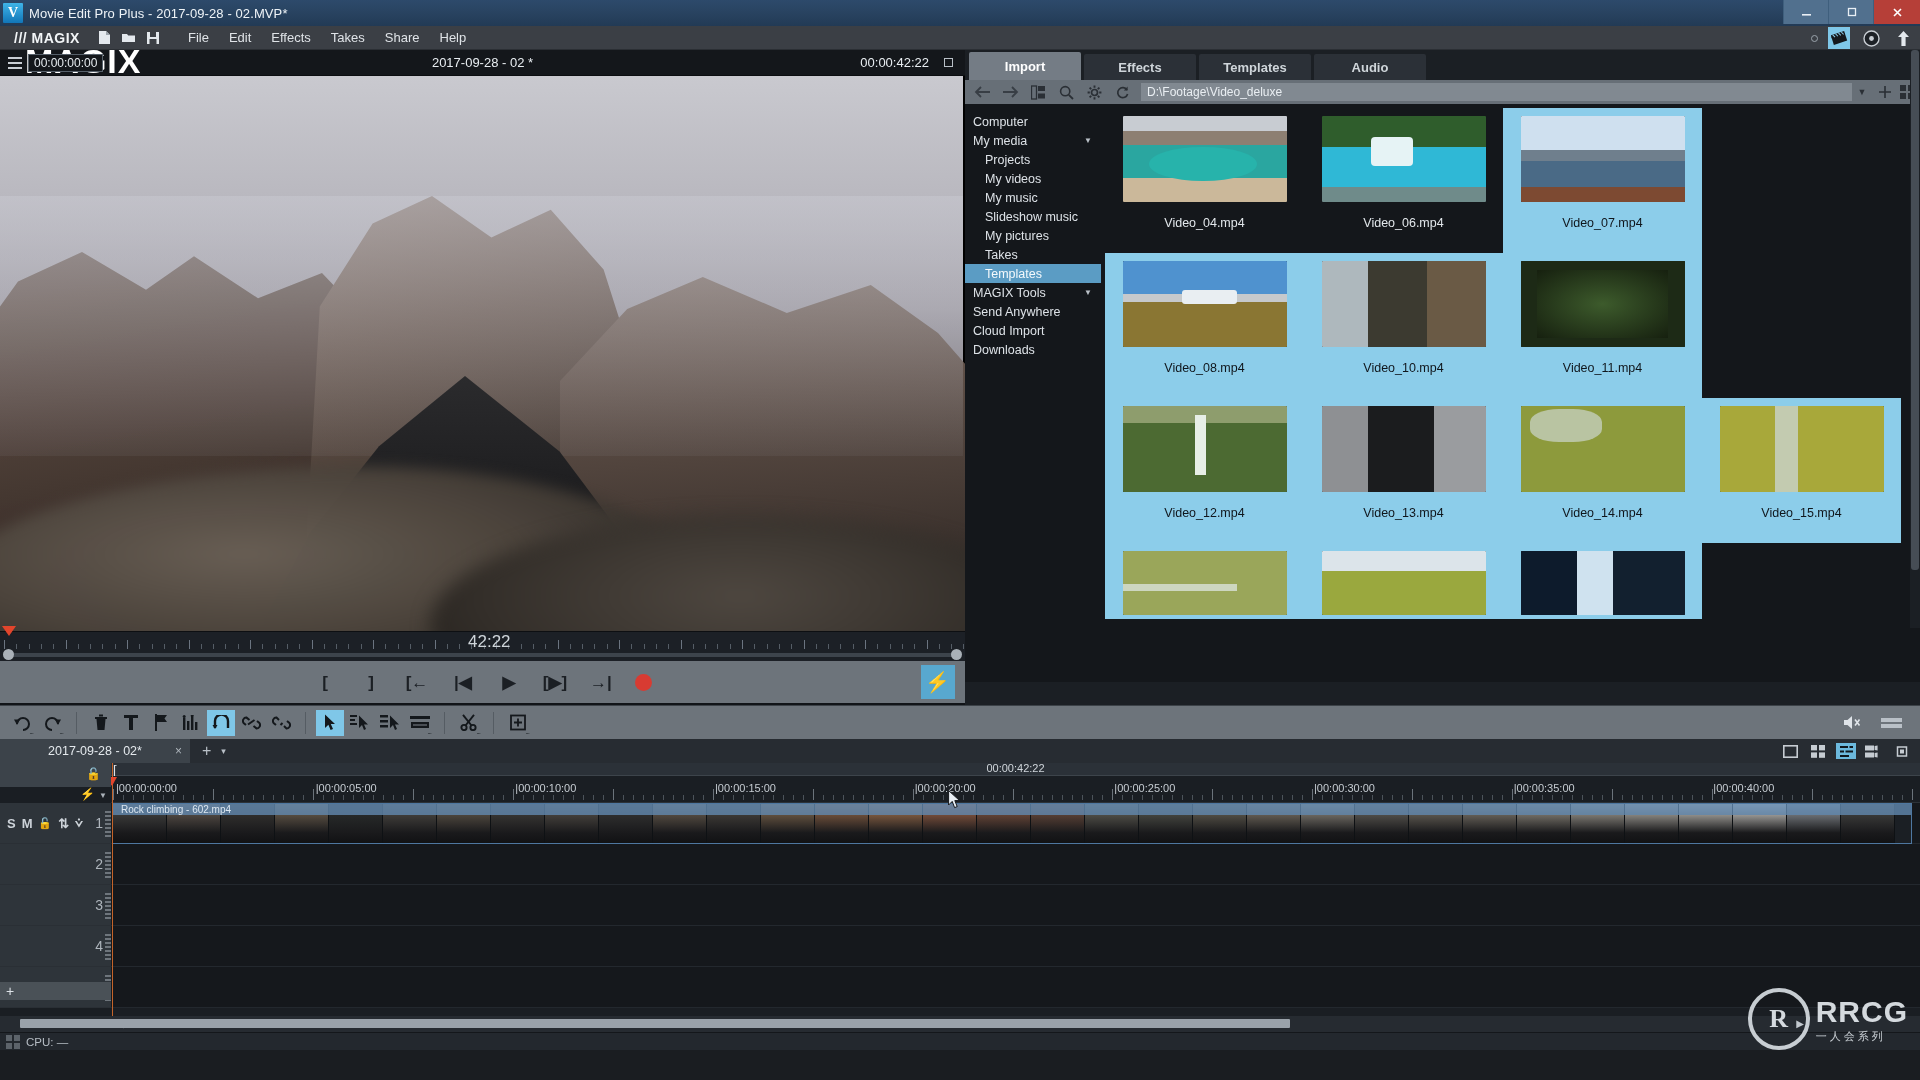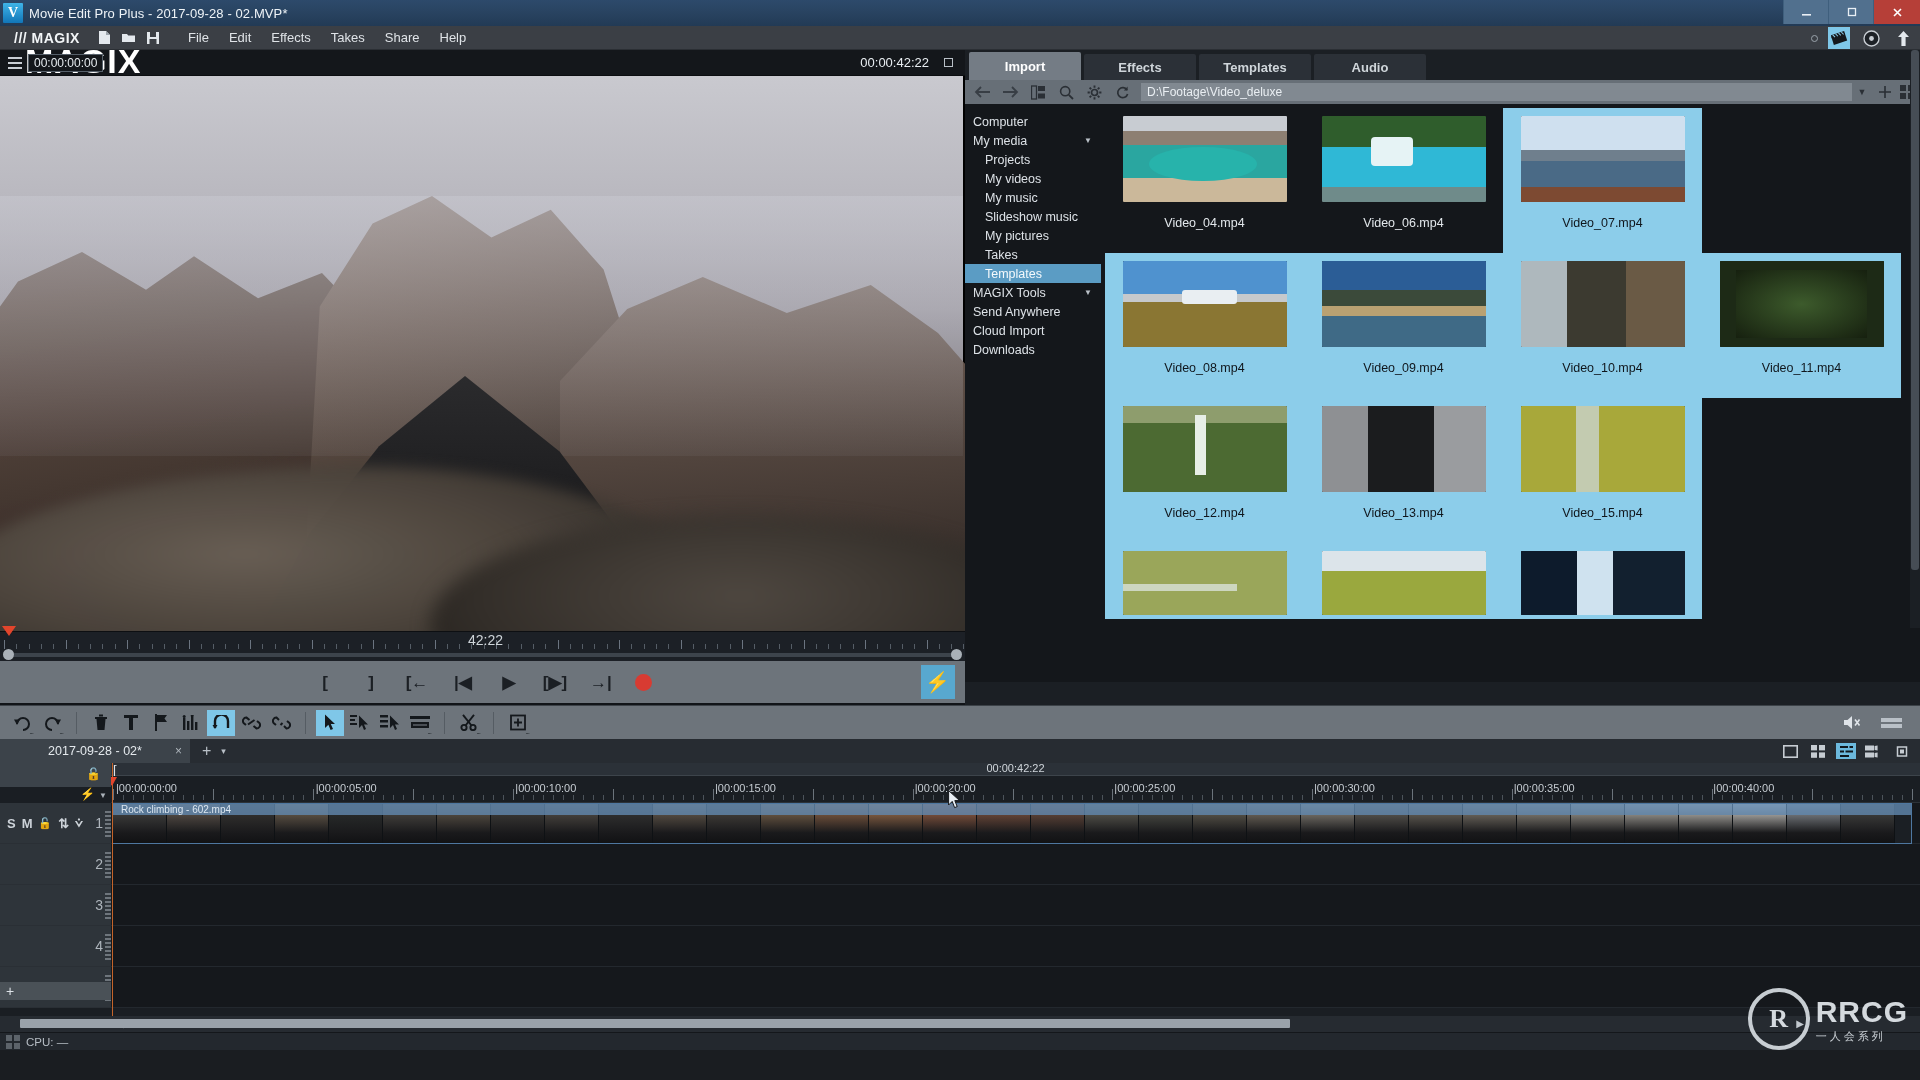--- a/index.html
+++ b/index.html
@@ -141,21 +141,21 @@
     filter: blur(9px);
   }
 
   
   .prev-ruler {
     height: 18px; background:#1c2026; position:relative; border-top:1px solid #0d0f12;
   }
   .prev-ruler .ticks { position:absolute; inset:0; }
   .prev-ruler .tk { position:absolute; bottom:0; width:1px; background:#555d66; height:5px; }
   .prev-ruler .tk.big { height:9px; background:#6b7480; }
-  .prev-ruler .lbl { position:absolute; left:468px; top:0; font-size:14px; color:#cfd5da; }
+  .prev-ruler .lbl { position:absolute; left:468px; top:0; font-size:17px; color:#cfd5da; }
   .prev-marker {
     position:absolute; left:2px; top:-6px; width:0;height:0;
     border-left:7px solid transparent; border-right:7px solid transparent; border-top:10px solid #e2452c;
   }
   .prev-scroll { height:12px; background:#1c2026; position:relative; }
   .prev-scroll .bar { position:absolute; left:8px; right:8px; top:4px; height:4px; background:#3d444c; border-radius:2px;}
   .prev-scroll .h { position:absolute; width:11px;height:11px;border-radius:50%; background:#aab1b8; top:0;}
   .prev-scroll .h.l { left:3px;} .prev-scroll .h.r { right:3px;}
 
   
@@ -412,20 +412,21 @@
     <div class="left-col">
 
       <div class="mon-header">
         <div class="hamburger">
             <i></i>
             <i></i>
             <i></i>
           </div>
         <div class="mon-tc-left">00:00:00:00</div>
         <div class="mon-logo">MAGIX</div>
+        <div class="mon-title">2017-09-28 - 02 *</div>
         <div class="mon-tc-right">00:00:42:22</div>
         <div class="mon-minibtn"></div>
       </div>
 
       <div class="video-wrap">
         <div class="video-canvas">
           <div class="vc-sky"></div>
           <div class="vc-rockA"></div>
           <div class="vc-rockB"></div>
           <div class="vc-rockC"></div>
@@ -677,26 +678,20 @@
             </div>
             <div class="grid-row">
               <div class="cell sel">
                 <div class="thumb">
                   <div class="t-heli"></div>
                 </div>
                 <div class="cell-label">Video_08.mp4</div>
               </div>
               <div class="cell sel">
                 <div class="thumb">
-                  <div class="t-lake"></div>
-                </div>
-                <div class="cell-label">Video_09.mp4</div>
-              </div>
-              <div class="cell sel">
-                <div class="thumb">
                   <div class="t-cliff"></div>
                 </div>
                 <div class="cell-label">Video_10.mp4</div>
               </div>
               <div class="cell sel">
                 <div class="thumb">
                   <div class="t-forest"></div>
                 </div>
                 <div class="cell-label">Video_11.mp4</div>
               </div>
@@ -706,20 +701,26 @@
                 <div class="thumb">
                   <div class="t-wfall"></div>
                 </div>
                 <div class="cell-label">Video_12.mp4</div>
               </div>
               <div class="cell sel">
                 <div class="thumb">
                   <div class="t-cam"></div>
                 </div>
                 <div class="cell-label">Video_13.mp4</div>
+              </div>
+              <div class="cell sel">
+                <div class="thumb">
+                  <div class="t-aerial"></div>
+                </div>
+                <div class="cell-label">Video_14.mp4</div>
               </div>
               <div class="cell sel">
                 <div class="thumb">
                   <div class="t-aerial2"></div>
                 </div>
                 <div class="cell-label">Video_15.mp4</div>
               </div>
             </div>
             <div class="grid-row rowlast">
               <div class="cell sel">

